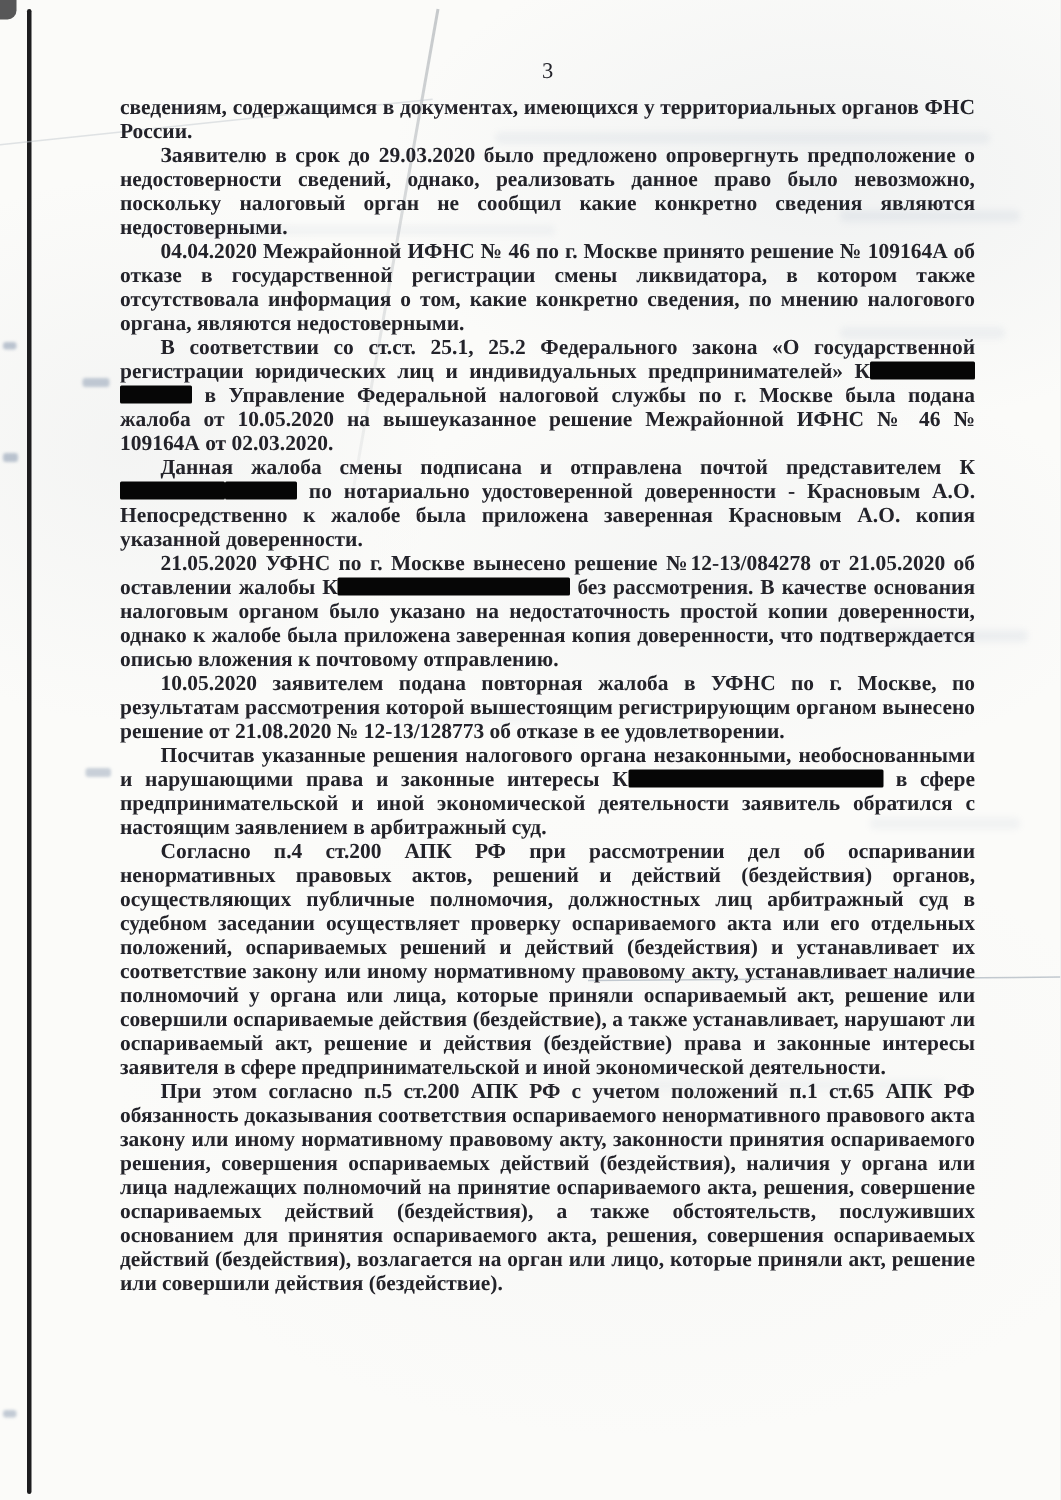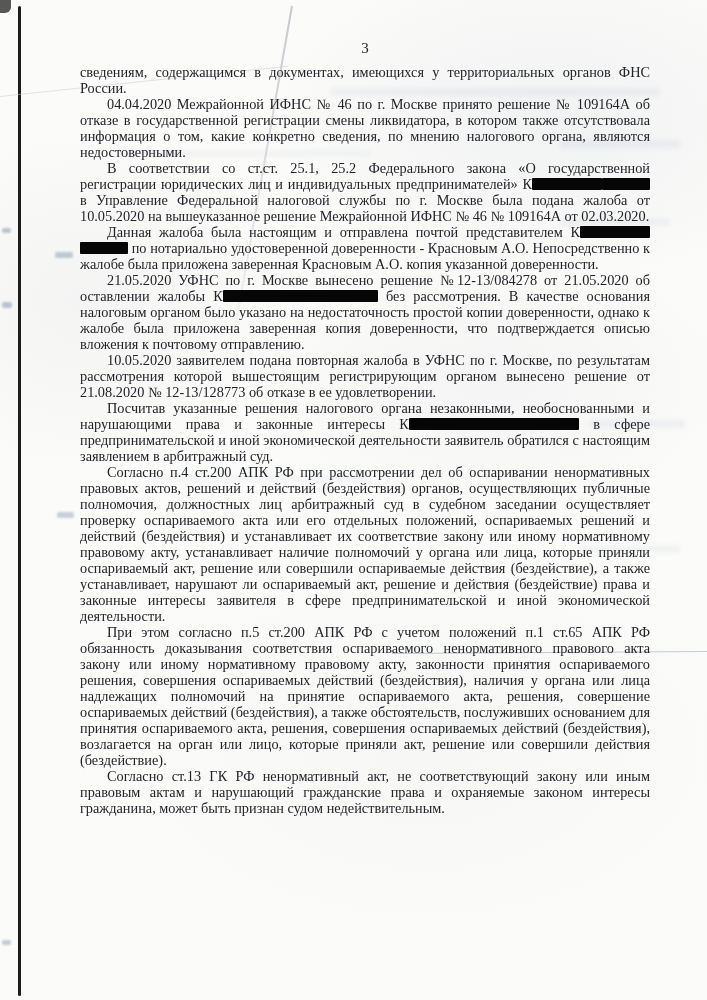--- a/index.html
+++ b/index.html
@@ -24,21 +24,21 @@
   .fold-crease{position:absolute;left:291px;top:6px;width:1.5px;height:330px;background:linear-gradient(#9aa0a6,rgba(154,160,166,0.15));opacity:.55;transform:rotate(10deg);transform-origin:top center;}
   .crease-h1{position:absolute;left:392px;top:652px;width:315px;height:1px;background:#aab4bd;opacity:.7;transform:rotate(-0.4deg);}
   .crease-h2{position:absolute;left:0px;top:96px;width:290px;height:1px;background:#c3c9cf;opacity:.5;transform:rotate(-6deg);transform-origin:left;}
   
   .ghost{position:absolute;background:#8fa0b8;filter:blur(2px);border-radius:3px;}
   
   .margin-mark{position:absolute;background:#7d8fa8;filter:blur(1px);border-radius:2px;}
 
   .page-number{position:absolute;left:80px;top:40px;width:570px;text-align:center;font-size:15px;}
   .doc-body{position:absolute;left:80px;top:64px;width:570px;font-size:14.3px;line-height:16px;text-align:justify;}
-  .doc-body p{margin:0;padding:0;}
+  .doc-body p{margin:0;padding:0;font-weight:bold;}
   .doc-body p.indent{text-indent:27px;}
   .redact{display:inline-block;height:12px;background:#060606;vertical-align:-1px;border-radius:1px;}
   .rw70{width:70px;}
   .rw48{width:48px;}
   .rw155{width:155px;}
   .rw170{width:170px;}
 </style>
 </head>
 <body>
 
@@ -64,33 +64,33 @@
   <div class="margin-mark" style="left:2px;top:228px;width:9px;height:5px;opacity:.5;"></div>
   <div class="margin-mark" style="left:2px;top:302px;width:10px;height:6px;opacity:.5;"></div>
   <div class="margin-mark" style="left:2px;top:940px;width:9px;height:5px;opacity:.45;"></div>
 
   <div class="page-number">3</div>
 
   <div class="doc-body">
 
     <p><span>сведениям, содержащимся в документах, имеющихся у территориальных органов ФНС России.</span></p>
 
+    <p class="indent"><span>Заявителю в срок до 29.03.2020 было предложено опровергнуть предположение о недостоверности сведений, однако, реализовать данное право было невозможно, поскольку налоговый орган не сообщил какие конкретно сведения являются недостоверными.</span></p>
 
     <p class="indent"><span>04.04.2020 Межрайонной ИФНС № 46 по г. Москве принято решение № 109164А об отказе в государственной регистрации смены ликвидатора, в котором также отсутствовала информация о том, какие конкретно сведения, по мнению налогового органа, являются недостоверными.</span></p>
 
     <p class="indent"><span>В соответствии со ст.ст. 25.1, 25.2 Федерального закона «О государственной регистрации юридических лиц и индивидуальных предпринимателей» К</span><span class="redact rw70"></span><span>​</span><span class="redact rw48"></span><span> в Управление Федеральной налоговой службы по г. Москве была подана жалоба от 10.05.2020 на вышеуказанное решение Межрайонной ИФНС № 46 № 109164А от 02.03.2020.</span></p>
 
-    <p class="indent"><span>Данная жалоба была настоящим и отправлена почтой представителем К</span><span class="redact rw70"></span><span>​</span><span class="redact rw48"></span><span> по нотариально удостоверенной доверенности - Красновым А.О. Непосредственно к жалобе была приложена заверенная Красновым А.О. копия указанной доверенности.</span></p>
+    <p class="indent"><span>Данная жалоба смены подписана и отправлена почтой представителем К</span><span class="redact rw70"></span><span>​</span><span class="redact rw48"></span><span> по нотариально удостоверенной доверенности - Красновым А.О. Непосредственно к жалобе была приложена заверенная Красновым А.О. копия указанной доверенности.</span></p>
 
     <p class="indent"><span>21.05.2020 УФНС по г. Москве вынесено решение №12-13/084278 от 21.05.2020 об оставлении жалобы К</span><span class="redact rw155"></span><span> без рассмотрения. В качестве основания налоговым органом было указано на недостаточность простой копии доверенности, однако к жалобе была приложена заверенная копия доверенности, что подтверждается описью вложения к почтовому отправлению.</span></p>
 
     <p class="indent"><span>10.05.2020 заявителем подана повторная жалоба в УФНС по г. Москве, по результатам рассмотрения которой вышестоящим регистрирующим органом вынесено решение от 21.08.2020 № 12-13/128773 об отказе в ее удовлетворении.</span></p>
 
     <p class="indent"><span>Посчитав указанные решения налогового органа незаконными, необоснованными и нарушающими права и законные интересы К</span><span class="redact rw170"></span><span> в сфере предпринимательской и иной экономической деятельности заявитель обратился с настоящим заявлением в арбитражный суд.</span></p>
 
     <p class="indent"><span>Согласно п.4 ст.200 АПК РФ при рассмотрении дел об оспаривании ненормативных правовых актов, решений и действий (бездействия) органов, осуществляющих публичные полномочия, должностных лиц арбитражный суд в судебном заседании осуществляет проверку оспариваемого акта или его отдельных положений, оспариваемых решений и действий (бездействия) и устанавливает их соответствие закону или иному нормативному правовому акту, устанавливает наличие полномочий у органа или лица, которые приняли оспариваемый акт, решение или совершили оспариваемые действия (бездействие), а также устанавливает, нарушают ли оспариваемый акт, решение и действия (бездействие) права и законные интересы заявителя в сфере предпринимательской и иной экономической деятельности.</span></p>
 
     <p class="indent"><span>При этом согласно п.5 ст.200 АПК РФ с учетом положений п.1 ст.65 АПК РФ обязанность доказывания соответствия оспариваемого ненормативного правового акта закону или иному нормативному правовому акту, законности принятия оспариваемого решения, совершения оспариваемых действий (бездействия), наличия у органа или лица надлежащих полномочий на принятие оспариваемого акта, решения, совершение оспариваемых действий (бездействия), а также обстоятельств, послуживших основанием для принятия оспариваемого акта, решения, совершения оспариваемых действий (бездействия), возлагается на орган или лицо, которые приняли акт, решение или совершили действия (бездействие).</span></p>
 
-    <p class="indent"><span>Согласно ст.13 ГК РФ ненормативный акт, не соответствующий закону или иным правовым актам и нарушающий гражданские права и охраняемые законом интересы гражданина, может быть признан судом недействительным.</span></p>
 
   </div>
 </div>
 
 </body></html>

